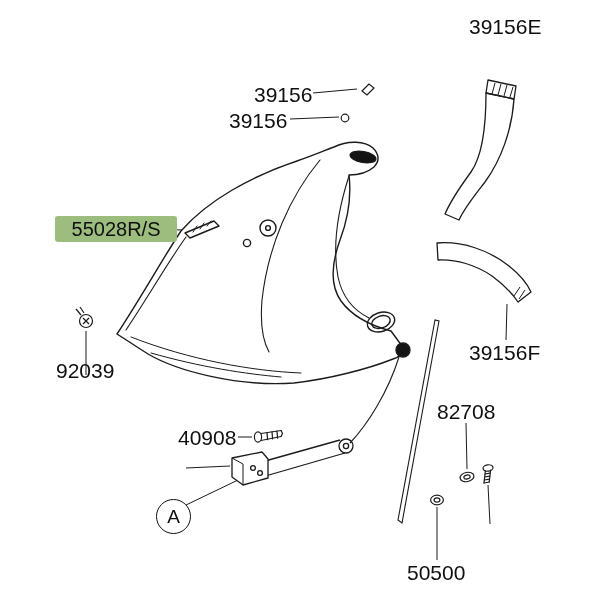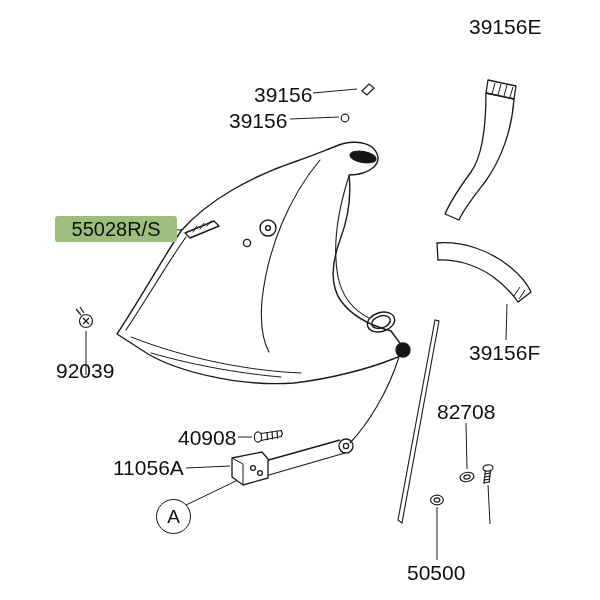--- a/index.html
+++ b/index.html
@@ -139,20 +139,19 @@
       </g>
     </g>
   </svg>
 
   <div class="label" style="left:469px; top:15px">39156E</div>
   <div class="label" style="left:254px; top:83px">39156</div>
   <div class="label" style="left:229px; top:109px">39156</div>
   <div class="label highlight" style="background-color: rgb(157, 189, 126);">55028R/S</div>
   <div class="label" style="left:56px;  top:359px">92039</div>
   <div class="label" style="left:178px; top:426px">40908</div>
-  <div class="label" style="left:113px; top:456px">11056A</div>
   <div class="label" style="left:469px; top:341px">39156F</div>
   <div class="label" style="left:437px; top:400px">82708</div>
   <div class="label" style="left:407px; top:561px">50500</div>
 
   <div class="detail-circle">A</div>
 
 </div>
 
 </body></html>

